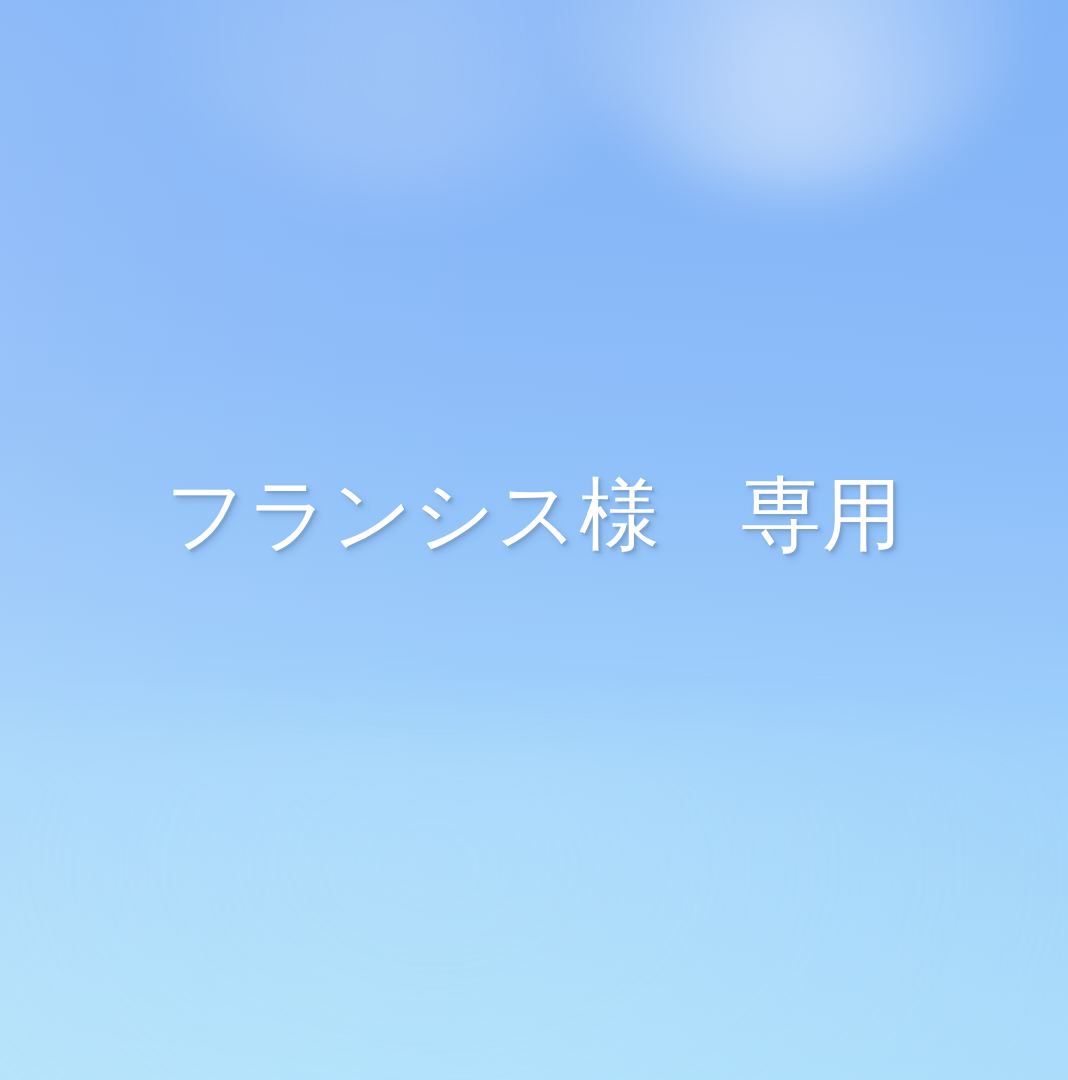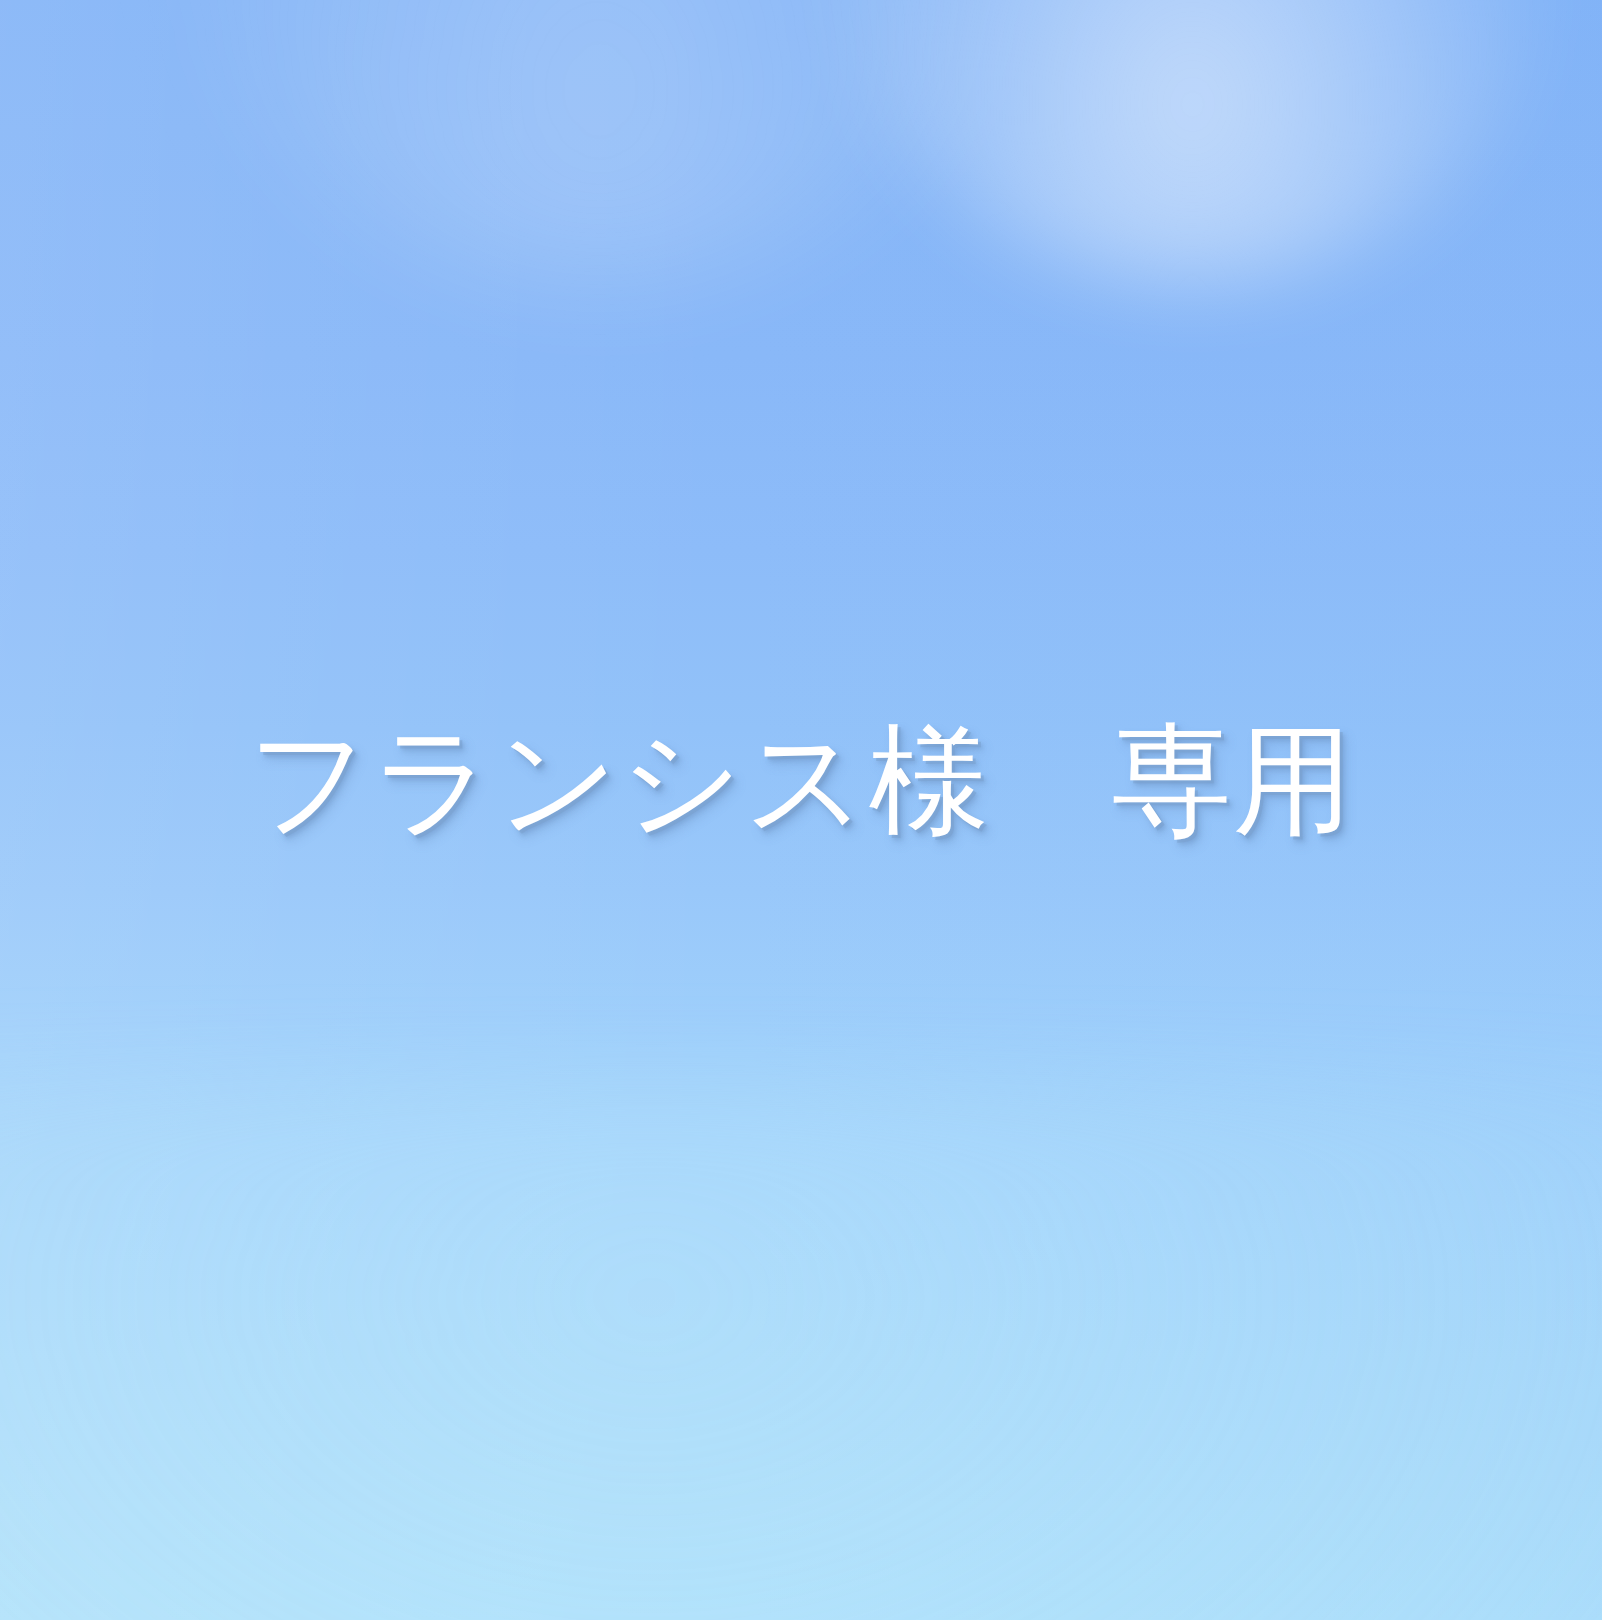--- a/index.html
+++ b/index.html
@@ -115,21 +115,21 @@
     inset: 0;
     display: flex;
     align-items: center;
     justify-content: center;
   }
 
   .caption-text {
     margin: 0;
     margin-top: -38px;
     padding: 0 6px;
-    font-family: Liberation Sans, sans-serif;
+    font-family: Liberation Mono, monospace;
     font-size: 80px;
     font-weight: 400;
     line-height: 1.06;
     letter-spacing: 0.012em;
     white-space: pre;
     color: #FFFFFF;
     text-shadow:
       2px 2px 0px rgba(122,160,205,0.55),
       3px 3px 3px rgba(104,142,190,0.42),
       4px 5px 7px rgba(96,134,184,0.28);

